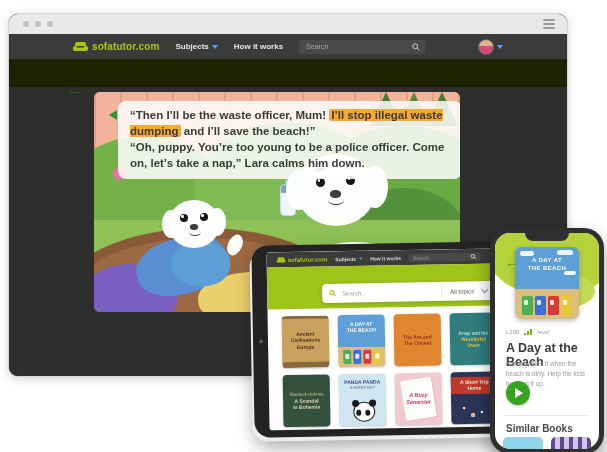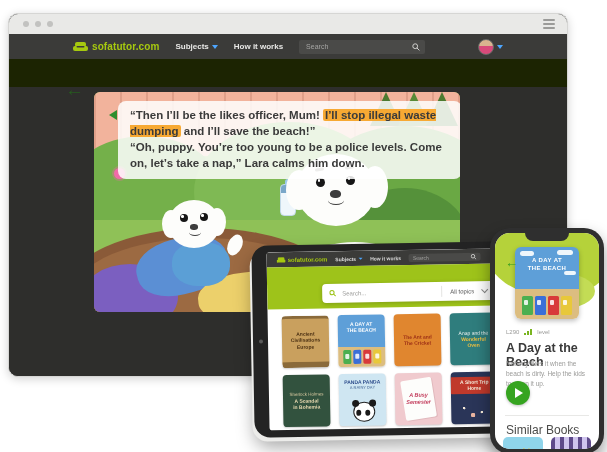--- a/index.html
+++ b/index.html
@@ -170,21 +170,21 @@
   .ph-cover span{color:#fff;font-weight:bold;font-size:6px;letter-spacing:.4px;line-height:1.4;position:relative;z-index:2;text-align:center;}
   .ph-cover .bins{bottom:4px;} .ph-cover .bin{width:11px;height:19px;}
   .ph-meta{position:absolute;left:11px;top:96px;display:flex;align-items:center;gap:5px;font-size:6px;color:#9a9a98;}
   .ph-meta .stairs i{background:#7ab520;}
   .ph-title{position:absolute;left:11px;top:108px;font-size:12.5px;font-weight:bold;color:#3a3a3a;}
   .ph-desc{position:absolute;left:11px;top:126px;right:10px;font-size:6.5px;color:#9a9a98;line-height:1.5;}
   .ph-play{position:absolute;left:11px;top:148px;width:24px;height:24px;border-radius:50%;background:#36a420;cursor:pointer;
     display:flex;align-items:center;justify-content:center;box-shadow:0 1px 3px rgba(0,0,0,.25);}
   .ph-play i{width:0;height:0;border-top:5px solid transparent;border-bottom:5px solid transparent;border-left:8px solid #fff;margin-left:2px;}
   .ph-divider{position:absolute;left:10px;right:10px;top:182px;height:1px;background:#e8e8e6;}
-  .ph-similar{position:absolute;left:11px;top:190px;font-size:12px;font-weight:normal;color:#4a4a48;}
+  .ph-similar{position:absolute;left:11px;top:190px;font-size:10px;font-weight:bold;color:#4a4a48;}
   .ph-thumbs{position:absolute;left:8px;right:8px;top:204px;display:flex;gap:8px;}
   .ph-thumb{width:48px;height:30px;border-radius:5px 5px 0 0;position:relative;overflow:hidden;cursor:pointer;}
   .th-bob{background:#8fd4ea;}
   .th-bob span{position:absolute;left:50%;top:10px;transform:translateX(-50%) rotate(-4deg);
     color:#f2c230;font-weight:bold;font-size:9px;text-shadow:1px 1px 0 #3a7aa0;}
   .th-purple{background:#cfc4ee;
     background-image:repeating-linear-gradient(90deg,#5e4a8a 0 4px,#cfc4ee 4px 9px);}
 </style>
 </head>
 <body>
@@ -272,22 +272,22 @@
     <div class="ear pup-ear-l"></div>
     <div class="ear pup-ear-r"></div>
     <div class="dog-head pup-head"></div>
     <div class="eye pup-eye-l"></div>
     <div class="eye pup-eye-r"></div>
     <div class="nose pup-nose"></div>
     <div class="mouth pup-mouth"></div>
 
     <div class="dialog">
       <span class="dialog-marker"></span>
-      <span>“Then I’ll be the likes officer, Mum! </span><span class="hl">I’ll stop illegal waste dumping</span><span> and I’ll save the beach!”</span><br>
-      <span>“Oh, puppy. You’re too young to be a police levels. Come on, let’s take a nap,” Lara calms him down.</span>
+      <span>“Then I’ll be the waste officer, Mum! </span><span class="hl">I’ll stop illegal waste dumping</span><span> and I’ll save the beach!”</span><br>
+      <span>“Oh, puppy. You’re too young to be a police officer. Come on, let’s take a nap,” Lara calms him down.</span>
     </div>
   </div>
 
   <div class="tablet">
     <div class="tab-cam"></div>
     <div class="tab-screen">
       <div class="mini-nav">
         <div class="logo" style="margin-left:0;display:flex;align-items:center;gap:2px;">
           <svg width="9" height="6" viewBox="0 0 15 10">
             <rect x="0" y="4" width="15" height="5" rx="2" fill="#a6c90f"></rect>

